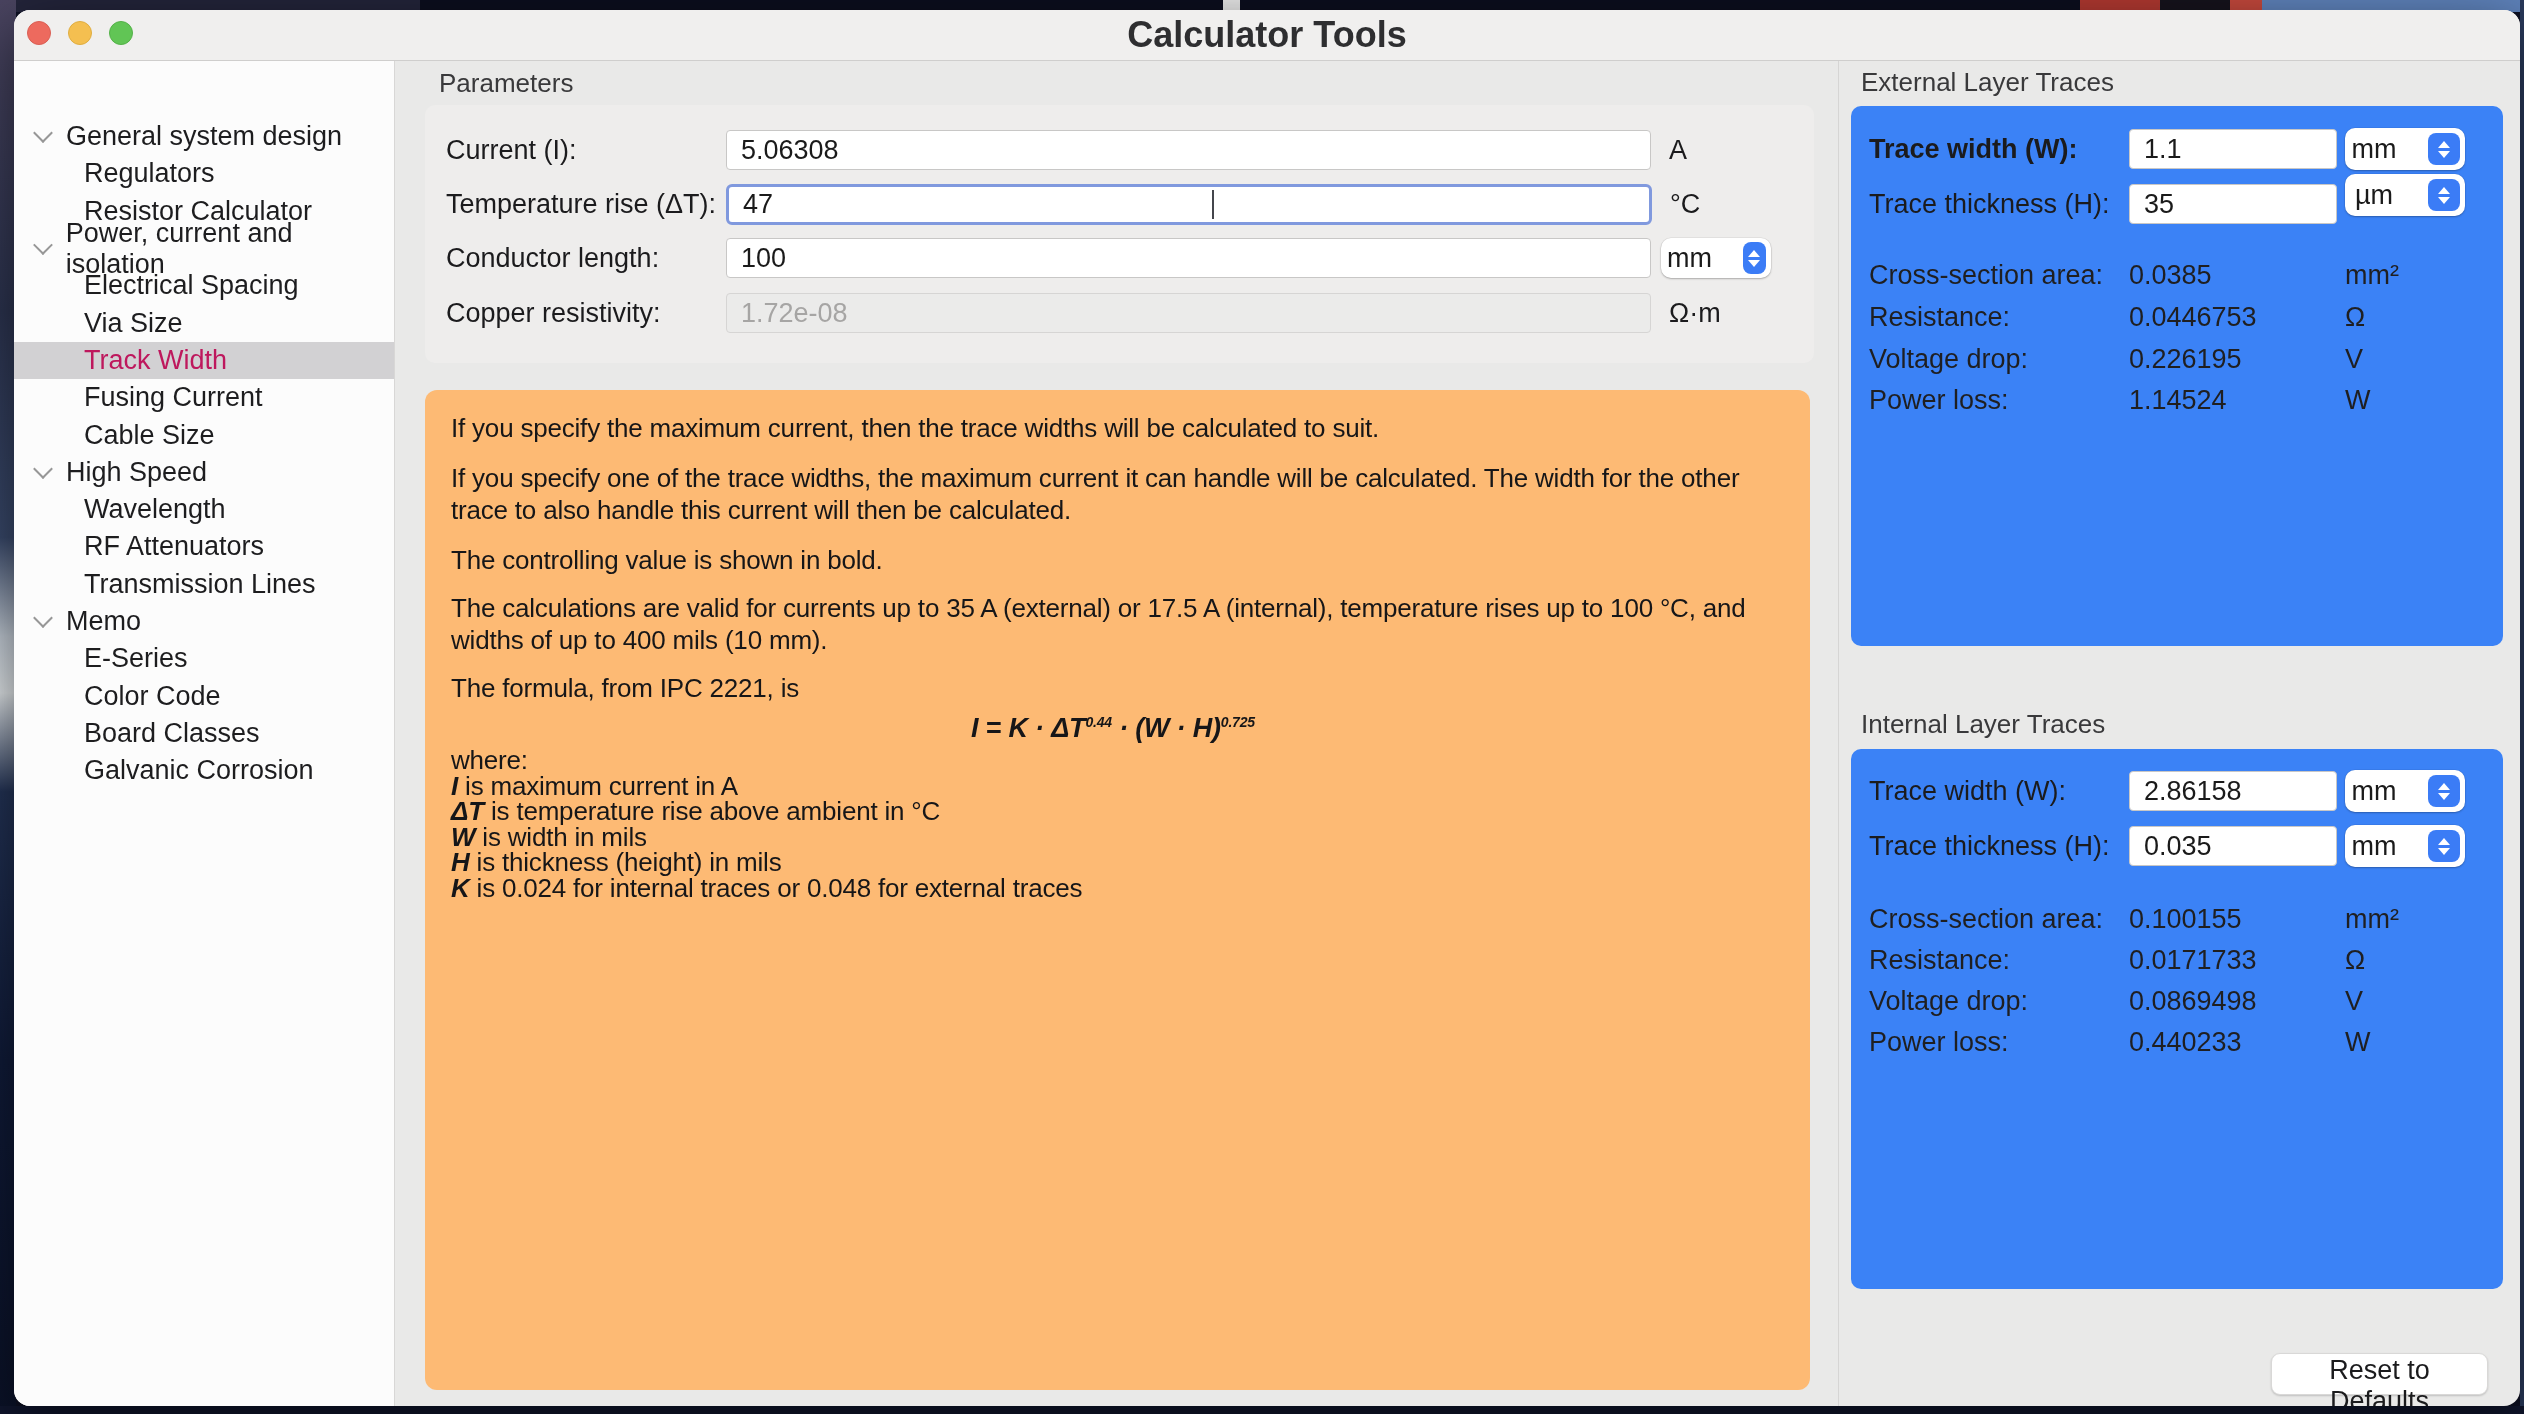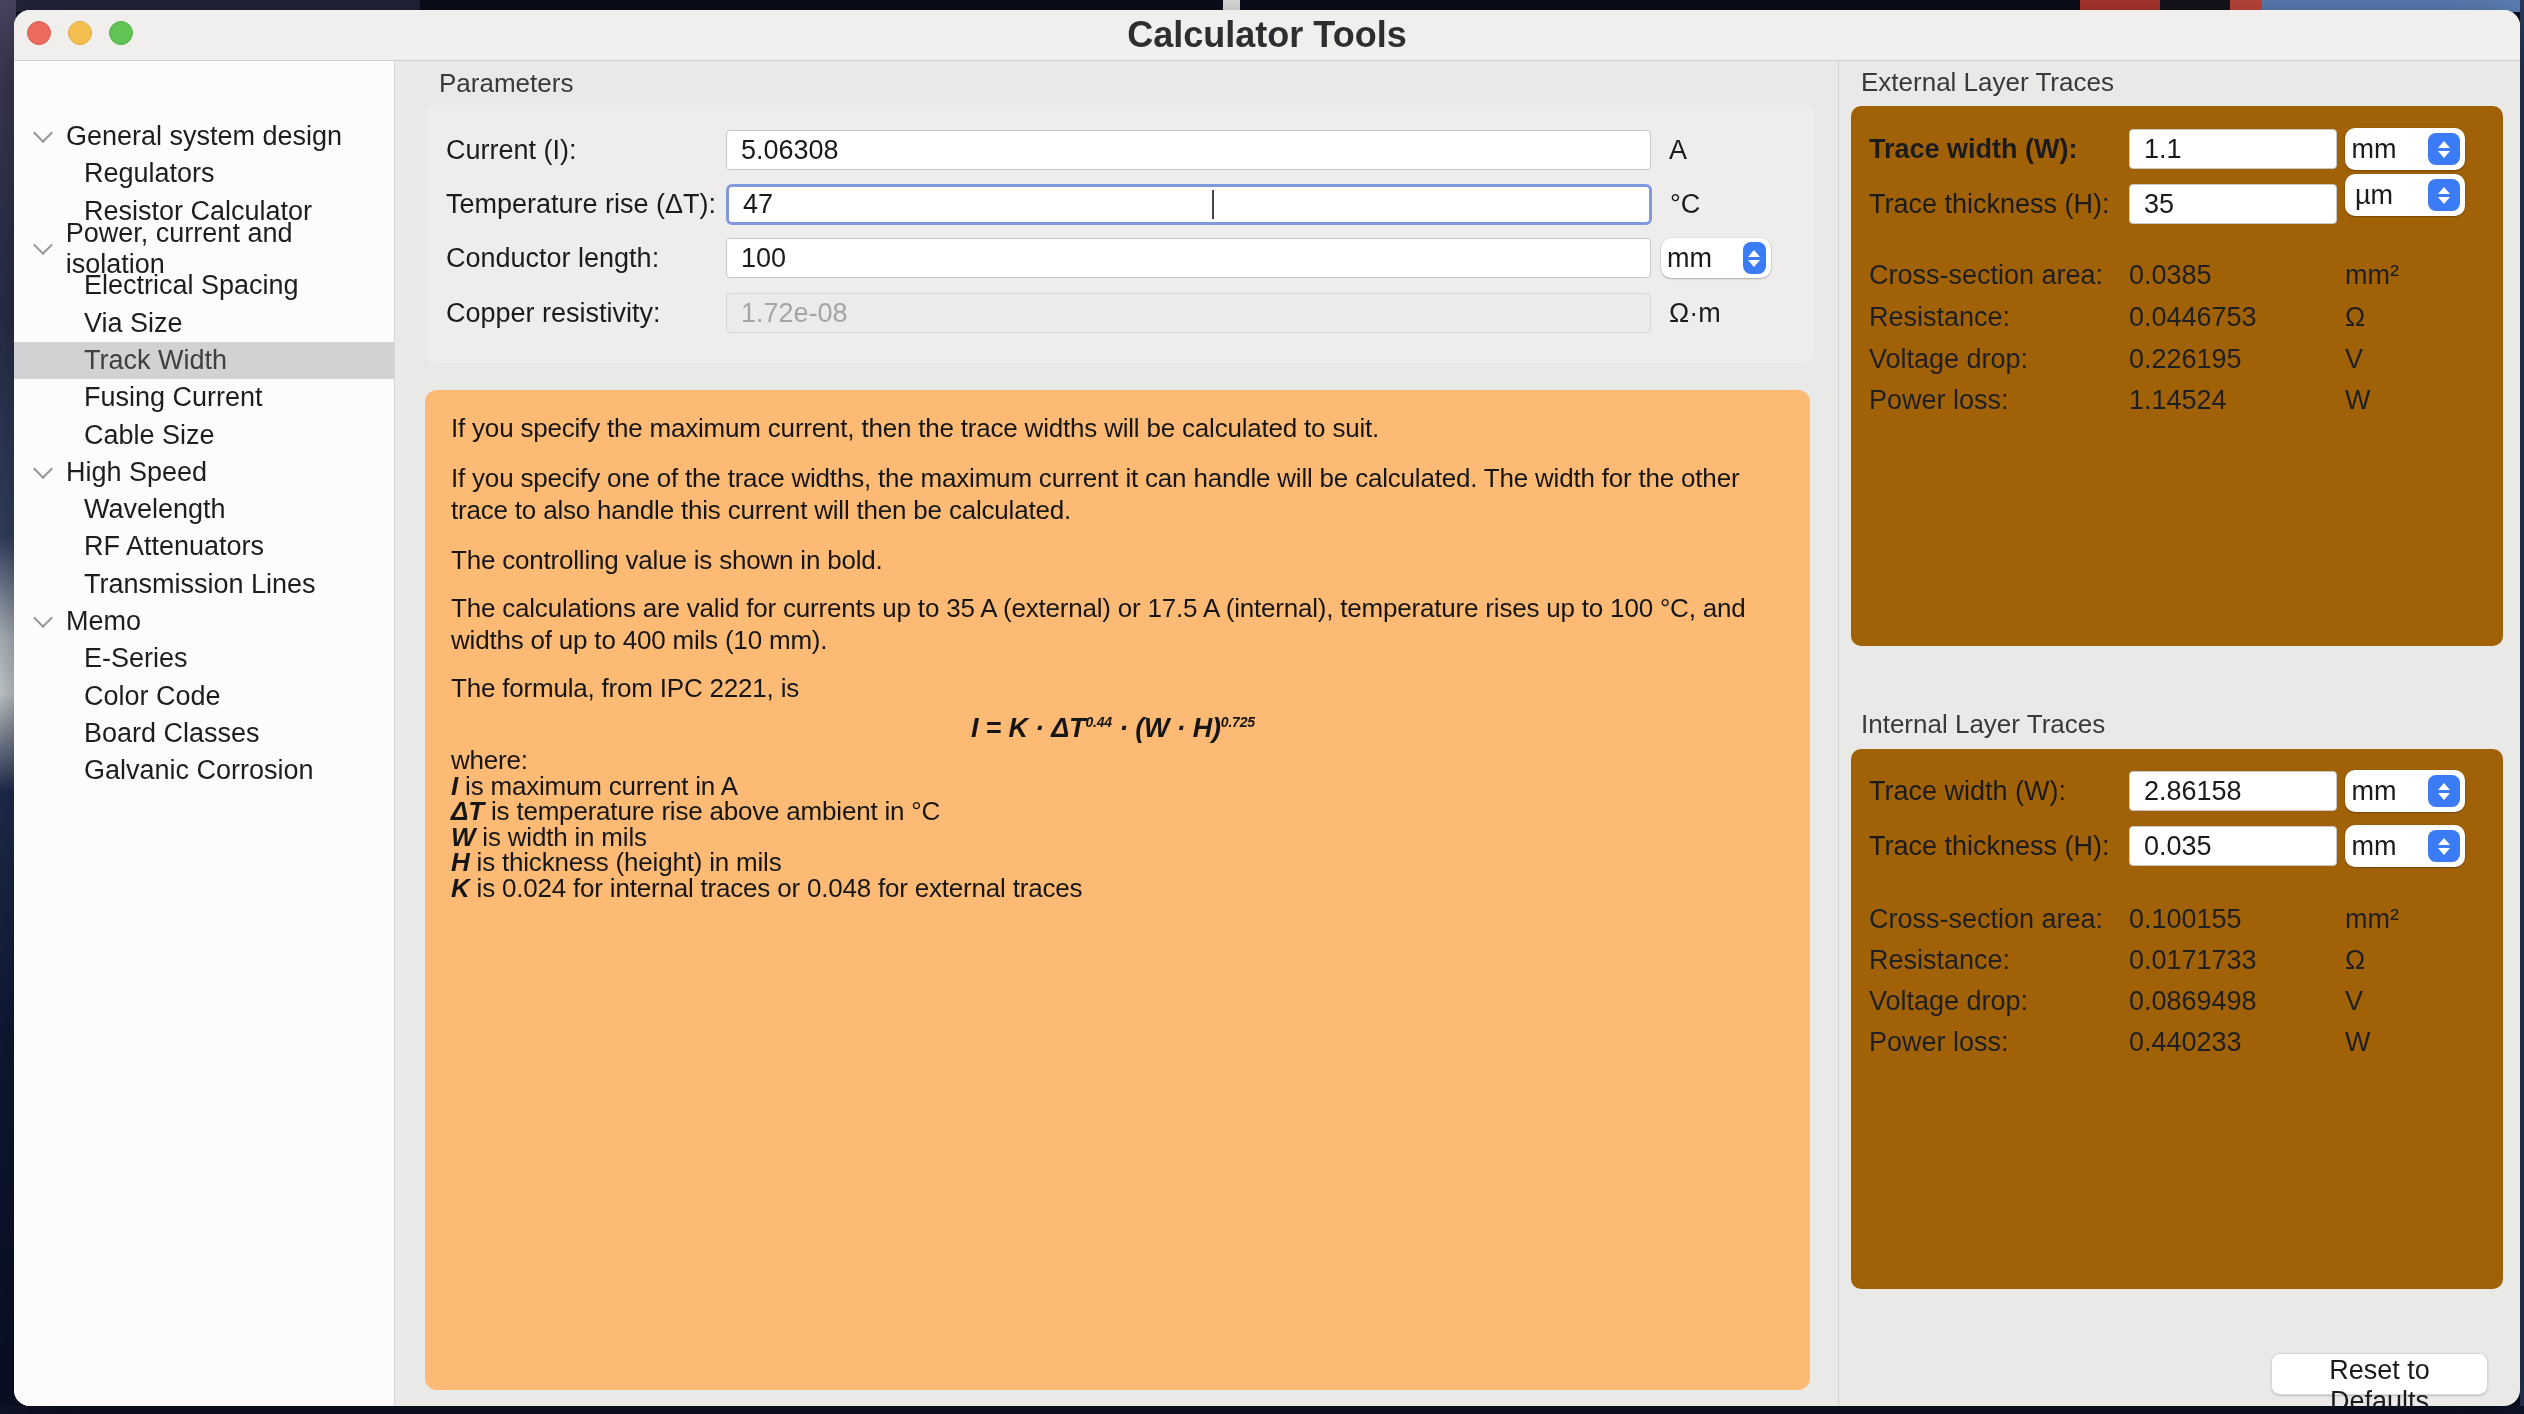--- a/index.html
+++ b/index.html
@@ -29,21 +29,21 @@
   .light.green{background:#61c555;border:1px solid #54b148;}
 
   
   .sidebar{left:0;top:51px;width:381px;height:1345px;background:#fcfcfc;border-right:1px solid #d8d7d6;
     padding-top:57px;box-sizing:border-box;}
   .srow{height:37.3px;display:flex;align-items:center;font-size:27px;color:#1d1d1f;position:relative;}
   .srow .chev{width:12px;height:12px;border-right:2.6px solid #979797;border-bottom:2.6px solid #979797;
     transform:rotate(45deg);margin-left:22px;margin-top:-7px;}
   .srow.group .slabel{margin-left:16px;}
   .srow.child{padding-left:70px;}
-  .srow.selected{background:#d2d1d3;color:#404040;}
+  .srow.selected{background:#d2d1d3;color:#be185d;}
 
   
   .section-label{font-size:26px;color:#39393b;}
   .params-box{left:411px;top:95px;width:1389px;height:258px;background:#eeedec;border-radius:10px;}
   .prow{position:absolute;left:432px;height:44px;display:flex;align-items:center;}
   .plabel{width:280px;font-size:27px;color:#1b1b1d;}
   .tinput{width:909px;height:38px;background:#ffffff;border:1.5px solid #c8c7c6;border-radius:4px;
     font-size:27px;color:#1a1a1a;padding:0 0 0 14px;font-family:inherit;outline:none;}
   .tinput.focused{border:3.5px solid #8099de;border-radius:6px;height:35px;width:906px;}
   .tinput.disabled{background:#ebebea;color:#a6a5a4;border-color:#d6d5d4;}
@@ -64,21 +64,21 @@
     box-sizing:border-box;padding:22px 26px;font-size:26px;line-height:32px;letter-spacing:-0.2px;color:#161618;}
   .desc p{margin:0 0 18px 0;}
   .desc p.tight{margin-bottom:16px;}
   .formula{display:block;margin:2px 0 4px 520px;font-weight:bold;font-style:italic;font-size:27px;}
   .formula sup{font-size:14px;}
   .where{line-height:25.6px;}
   .wvar{font-weight:bold;font-style:italic;}
 
   
   .rightpanel{left:1824px;top:51px;width:682px;height:1345px;border-left:1px solid #d6d5d4;}
-  .gbox{position:absolute;left:12px;width:652px;height:540px;background:#a16207;border-radius:10px;text-decoration:underline;}
+  .gbox{position:absolute;left:12px;width:652px;height:540px;background:#3b82f6;border-radius:10px;text-decoration:underline;}
   .grow{position:absolute;left:18px;height:44px;display:flex;align-items:center;}
   .glabel{width:260px;font-size:27px;color:#1b1b1d;}
   .glabel.bold{font-weight:bold;}
   .ginput{width:192px;height:38px;background:#ffffff;border:1.5px solid #c8c7c6;border-radius:4px;
     font-size:27px;color:#1a1a1a;padding:0 0 0 14px;font-family:inherit;outline:none;}
   .gpopup{position:absolute;left:494px;width:120px;}
   .rrow{position:absolute;left:18px;display:flex;align-items:center;font-size:27px;color:#1f1f21;}
   .rlabel{width:260px;}
   .rval{width:216px;}
 

